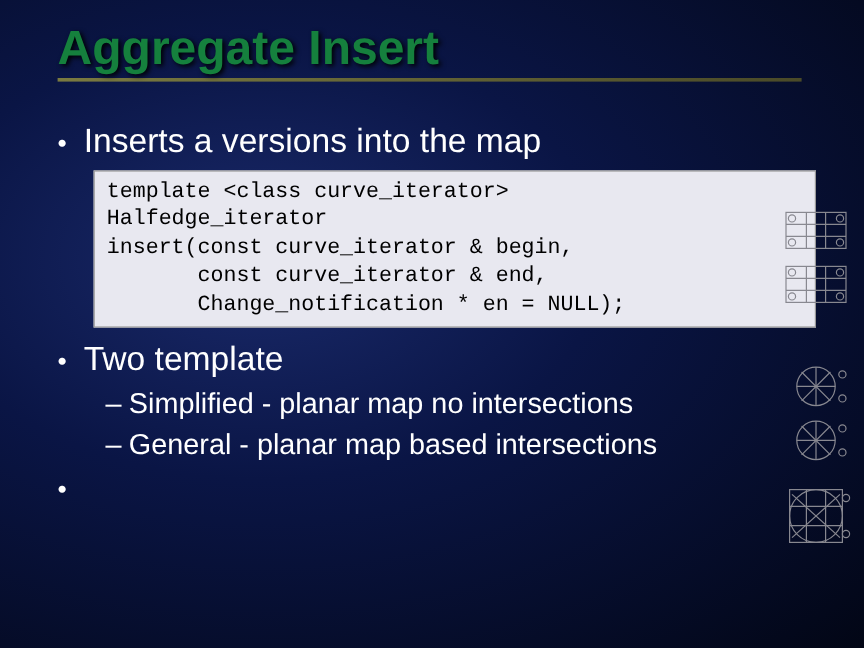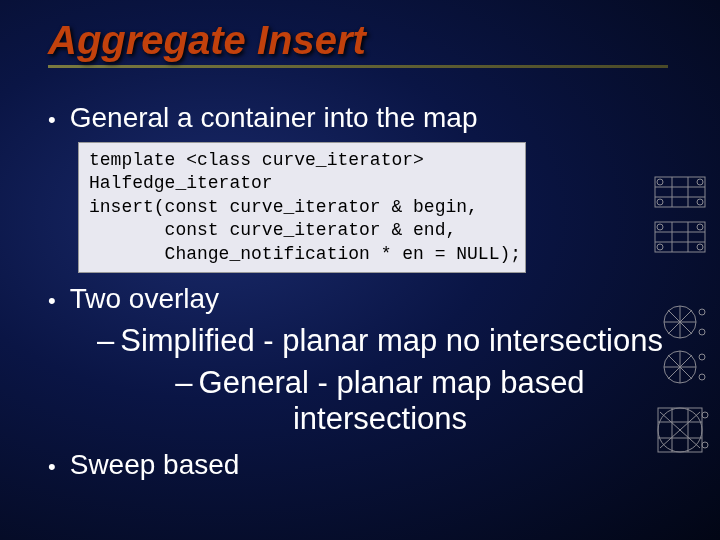--- a/index.html
+++ b/index.html
@@ -10,23 +10,22 @@
     font-family: Arial, Helvetica, sans-serif;
     color: #ffffff;
     overflow: hidden;
     position: relative;
   }
   .title-region {
     padding: 18px 0 10px 48px;
   }
   .title {
     font-size: 40px;
-    font-style: italic;
     font-weight: bold;
-    color: #c2410c;
+    color: #15803d;
     text-shadow: 2px 2px 4px #000;
   }
   .title-underline {
     height: 3px;
     width: 620px;
     background: linear-gradient(to right, #7a7a40, #4a4a28);
     margin-top: 2px;
   }
   .content {
     padding: 24px 48px 0 48px;
@@ -44,29 +43,28 @@
     line-height: 1;
   }
   .code-box {
     background: #e8e8f0;
     color: #000;
     font-family: "Courier New", monospace;
     font-size: 18px;
     line-height: 1.3;
     padding: 6px 10px;
     margin: 0 0 10px 30px;
-    width: 448px;
+    width: 602px;
     border: 1px solid #999;
     white-space: pre;
   }
   .bullet-2 {
-    font-size: 31px;
+    font-size: 24px;
     color: #ffffff;
     margin: 2px 0 6px 40px;
-    text-align: center;
   }
   .bullet-2 .dash {
     margin-right: 6px;
   }
   .spacer-sm { height: 6px; }
   .diagram {
     position: absolute;
     right: 10px;
     stroke: #888890;
     fill: none;
@@ -81,46 +79,45 @@
 
 <div class="title-region">
   <div class="title">Aggregate Insert</div>
   <div class="title-underline"></div>
 </div>
 
 <div class="content">
 
   <div class="bullet-1">
     <span class="dot">•</span>
-    <span>General a container into the map</span>
+    <span>Inserts a versions into the map</span>
   </div>
 
   <div class="code-box">template &lt;class curve_iterator&gt;
 Halfedge_iterator
 insert(const curve_iterator &amp; begin,
        const curve_iterator &amp; end,
        Change_notification * en = NULL);</div>
 
   <div class="bullet-1">
     <span class="dot">•</span>
-    <span>Two overlay</span>
+    <span>Two template</span>
   </div>
 
   <div class="bullet-2">
     <span class="dash">–</span><span>Simplified - planar map no intersections</span>
   </div>
   <div class="bullet-2">
     <span class="dash">–</span><span>General - planar map based intersections</span>
   </div>
 
   <div class="spacer-sm"></div>
 
   <div class="bullet-1">
     <span class="dot">•</span>
-    <span>Sweep based</span>
   </div>
 
 
 </div>
 
 <svg class="diagram diag1" width="60" height="90" viewBox="0 0 60 90">
   <rect x="5" y="5" width="50" height="30"></rect>
   <line x1="5" y1="15" x2="55" y2="15"></line>
   <line x1="5" y1="25" x2="55" y2="25"></line>
   <line x1="22" y1="5" x2="22" y2="35"></line>

